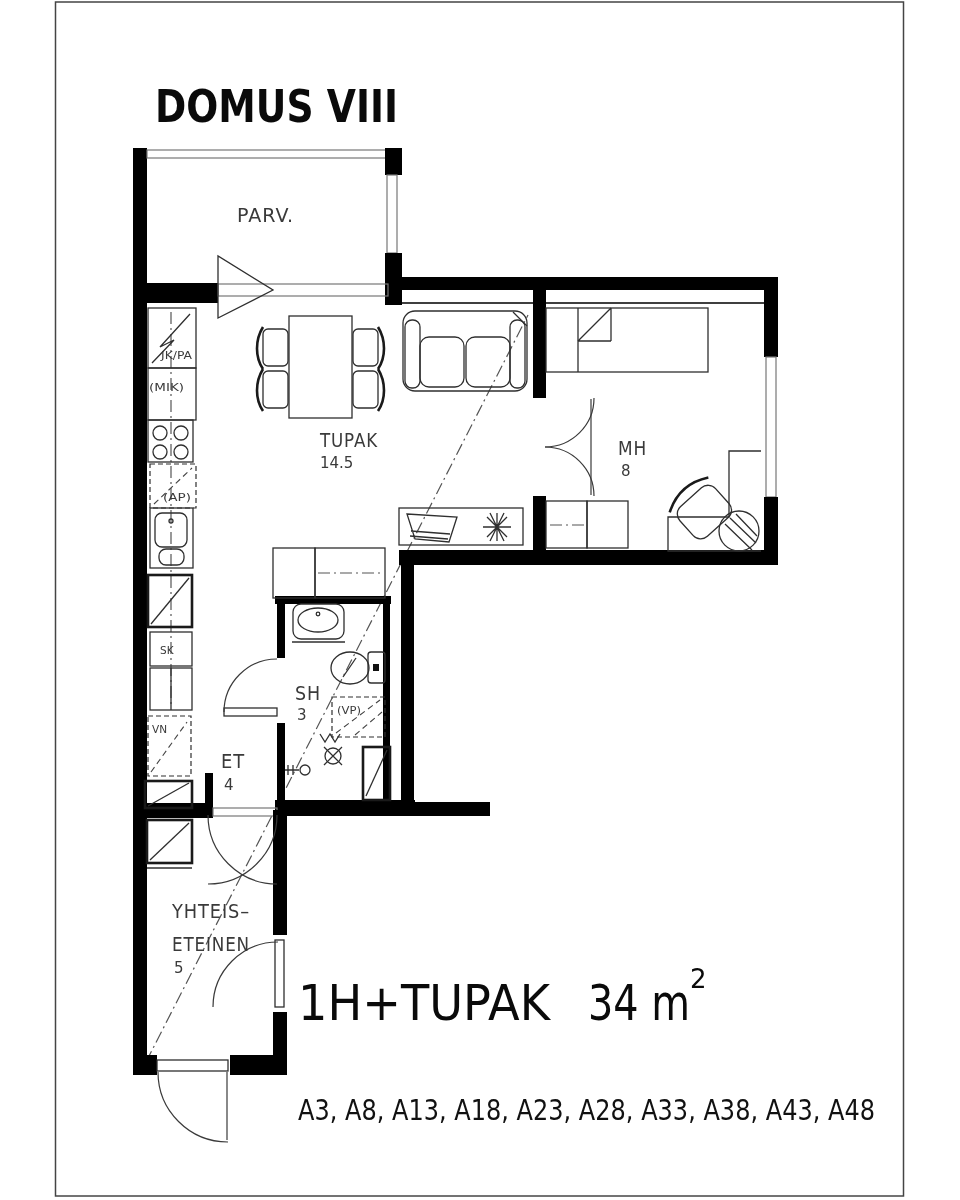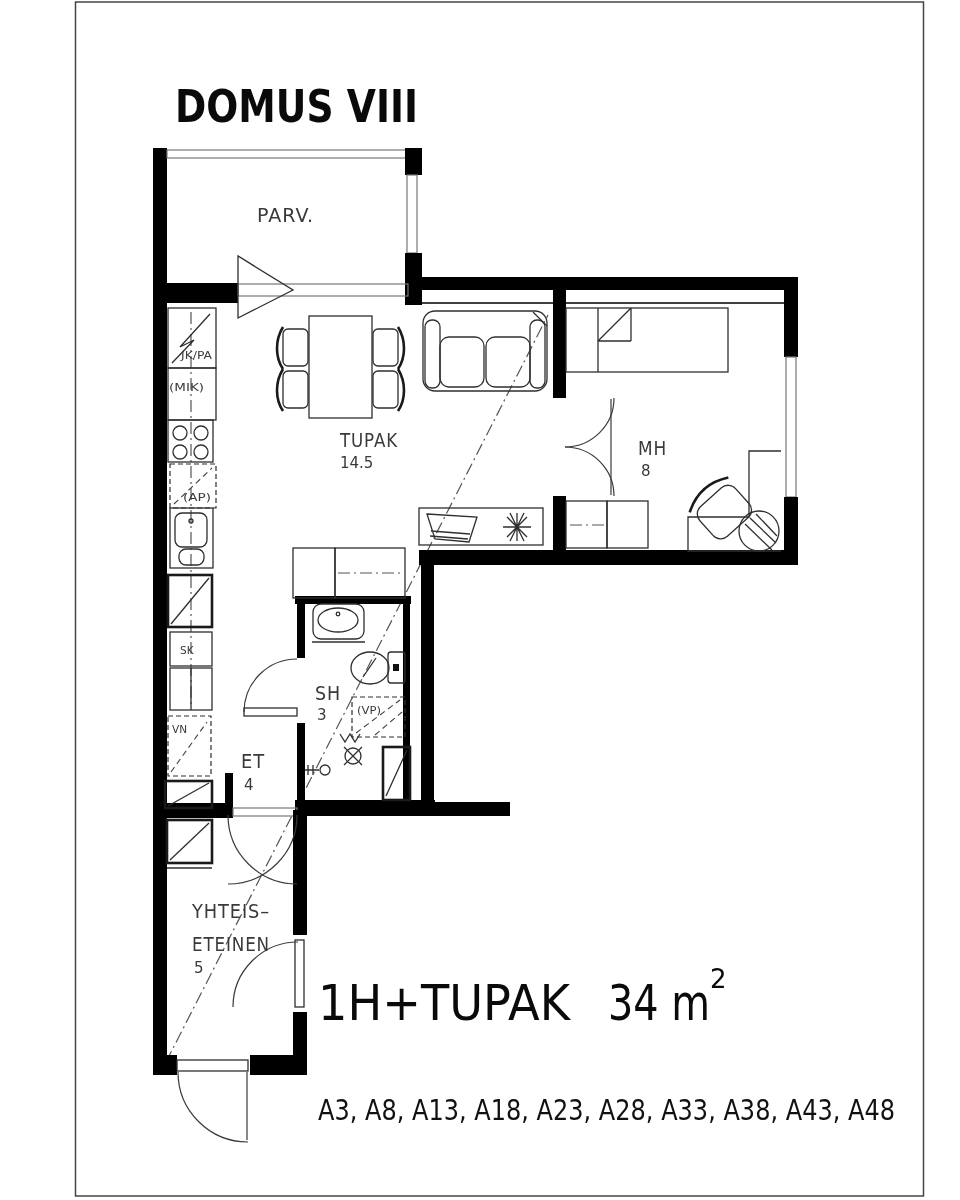--- a/index.html
+++ b/index.html
@@ -1,17 +1,17 @@
 <!DOCTYPE html>
 <html><head>
 <meta charset="utf-8">
 <style>
   html,body{margin:0;padding:0;background:#fff;}
   #page{position:relative;width:920px;height:1200px;background:#ffffff;overflow:hidden;
-        font-family:"DejaVu Sans", sans-serif;margin-left:20px;}
+        font-family:"DejaVu Sans", sans-serif;}
   svg{position:absolute;left:0;top:0;}
   svg text{fill:#3a3a3a;font-family:"DejaVu Sans", sans-serif;}
   .title-text{font-size:44px;font-weight:bold;fill:#0a0a0a;}
   .room-label{font-size:20px;letter-spacing:1px;}
   .room-num{font-size:15px;}
   .fix-label{font-size:10.5px;}
   .summary-text{font-size:50px;fill:#0a0a0a;}
   .summary-sup{font-size:26px;fill:#0a0a0a;}
   .apts-text{font-size:29px;fill:#111;}
   .wall{fill:#000;}

